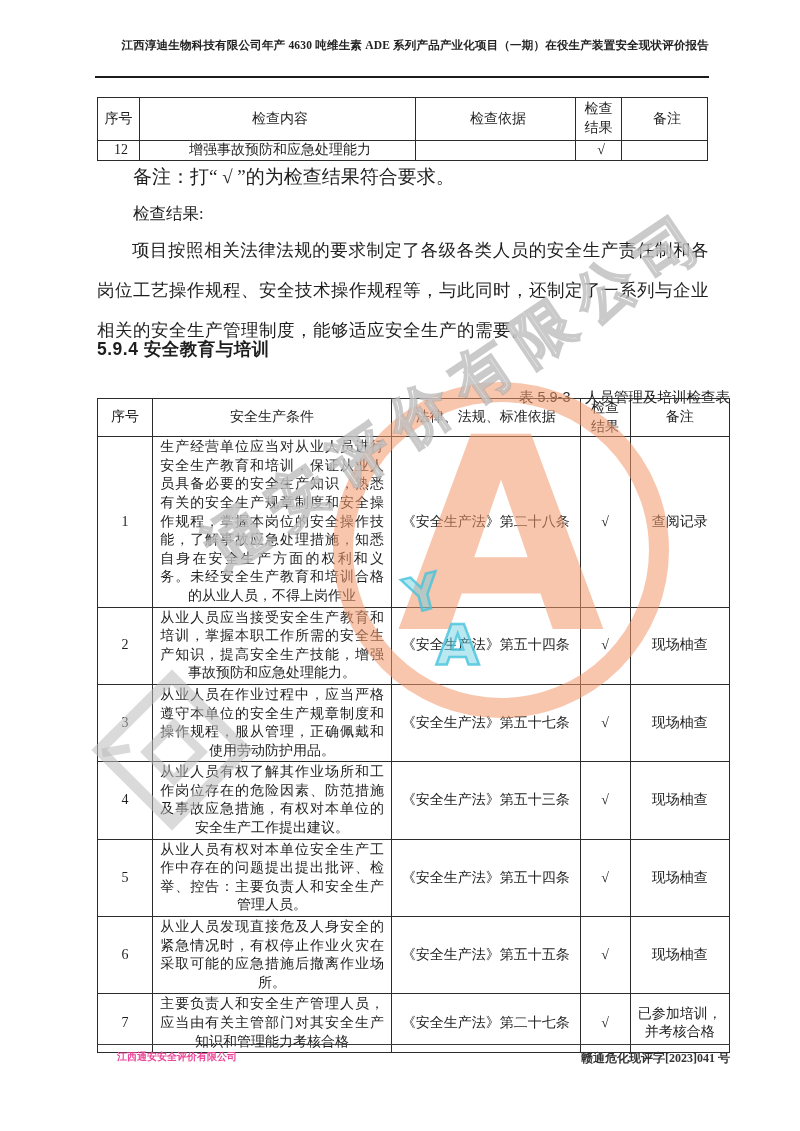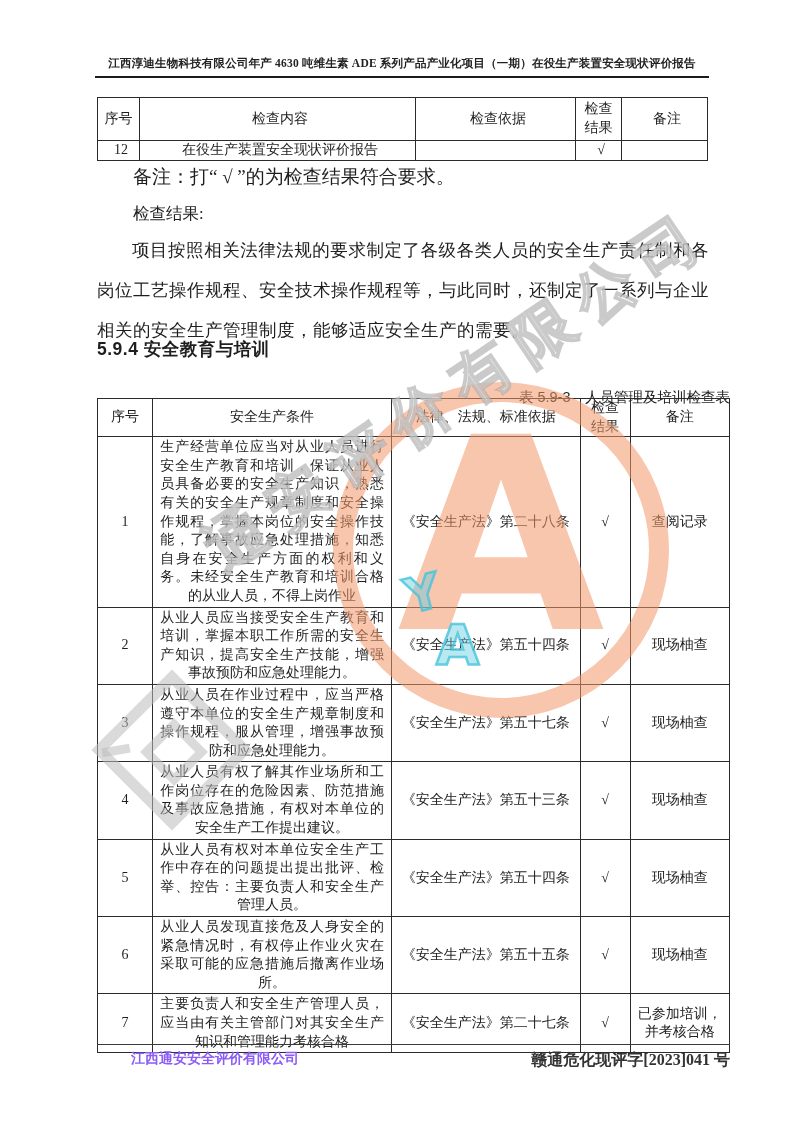--- a/index.html
+++ b/index.html
@@ -3,21 +3,21 @@
 <meta charset="utf-8">
 <style>
   html,body{margin:0;padding:0;background:#888;}
   .page{
     position:relative;width:800px;height:1131px;background:#ffffff;
     margin:0 auto;overflow:hidden;
     font-family:"Liberation Serif","DejaVu Serif",serif;color:#1e1e1e;
   }
   .abs{position:absolute;}
   
-  .doc-header{left:95px;top:56px;width:614px;text-align:center;
+  .doc-header{left:95px;top:38px;width:614px;text-align:right;
     font-size:11.5px;font-weight:bold;letter-spacing:.2px;color:#222;}
   .doc-header-rule{left:95px;top:76px;width:614px;height:0;border-top:2px solid #1c1c1c;}
   
   table{border-collapse:collapse;table-layout:fixed;}
   td,th{border:1.5px solid #2b2b2b;font-weight:normal;font-size:14px;
     line-height:18.6px;padding:0 4px;vertical-align:middle;overflow:hidden;}
   .t-top{left:97px;top:97px;width:610px;}
   .t-top .c-left{text-align:center;padding-left:9px;}
   .t-top .c-center{text-align:center;}
   .t-main{left:97px;top:398px;width:633px;}
@@ -29,22 +29,22 @@
   .result-label{left:133px;top:203px;width:300px;font-size:16.5px;}
   .para{left:97px;top:230px;width:612px;font-size:17.5px;line-height:40px;
     text-indent:2em;text-align:justify;letter-spacing:.5px;}
   .sec-heading{left:97px;top:337px;font-size:17.5px;font-weight:bold;
     font-family:"Liberation Sans","DejaVu Sans",sans-serif;letter-spacing:.5px;}
   .tbl-caption{left:97px;top:388px;width:633px;text-align:right;font-size:14.5px;
     font-weight:normal;font-family:"Liberation Sans","DejaVu Sans",sans-serif;}
   
   .page-number{left:97px;top:1017px;width:633px;text-align:center;font-size:13px;}
   .footer-rule{left:97px;top:1044px;width:633px;height:0;border-top:1.5px solid #3a3a3a;}
-  .footer-left{left:131px;top:1050px;font-size:14px;font-weight:bold;color:#8b5cf6;}
-  .footer-right{right:70px;top:1050px;font-size:16px;font-weight:bold;color:#333;}
+  .footer-left{left:117px;top:1050px;font-size:10px;font-weight:bold;color:#ec4899;}
+  .footer-right{right:70px;top:1050px;font-size:12px;font-weight:bold;color:#333;}
   
   .wm{pointer-events:none;}
   .wm-gray-text{left:212px;top:516px;font-size:60px;letter-spacing:14px;
     font-family:"Liberation Sans","DejaVu Sans",sans-serif;font-weight:bold;
     transform:rotate(-34deg);transform-origin:0 50%;white-space:nowrap;
     color:rgba(255,255,255,.62);-webkit-text-stroke:2px rgba(158,158,158,.55);
     z-index:6;}
   .wm-ring{left:333px;top:382px;width:296px;height:296px;border-radius:50%;
     border:20px solid rgba(243,150,105,.55);z-index:5;}
   .wm-ring-a{left:333px;top:368px;width:336px;height:336px;text-align:center;
@@ -84,21 +84,21 @@
     <tbody>
         <tr style="height:43px">
       <th class="c-center">序号</th>
       <th class="c-left">检查内容</th>
       <th class="c-left">检查依据</th>
       <th class="c-center">检查结果</th>
       <th class="c-left">备注</th>
     </tr>
     <tr style="height:15px">
       <td class="c-left">12</td>
-      <td class="c-left">在役生产装置安全现状评价报告</td>
+      <td class="c-left">增强事故预防和应急处理能力</td>
       <td></td>
       <td class="c-left">√</td>
       <td></td>
     </tr>
   </tbody>
     </table>
 
   <div class="abs note-line">备注：打“ √ ”的为检查结果符合要求。</div>
   <div class="abs result-label">检查结果:</div>
   <div class="abs para">项目按照相关法律法规的要求制定了各级各类人员的安全生产责任制和各岗位工艺操作规程、安全技术操作规程等，与此同时，还制定了一系列与企业相关的安全生产管理制度，能够适应安全生产的需要。</div>
@@ -131,21 +131,21 @@
     </tr>
     <tr style="height:75px">
       <td class="c-center">2</td>
       <td class="cond">从业人员应当接受安全生产教育和培训，掌握本职工作所需的安全生产知识，提高安全生产技能，增强事故预防和应急处理能力。</td>
       <td class="c-center">《安全生产法》第五十四条</td>
       <td class="c-center">√</td>
       <td class="c-center">现场柚查</td>
     </tr>
     <tr style="height:75px">
       <td class="c-center">3</td>
-      <td class="cond">从业人员在作业过程中，应当严格遵守本单位的安全生产规章制度和操作规程，服从管理，增强事故预防和应急处理能力。</td>
+      <td class="cond">从业人员在作业过程中，应当严格遵守本单位的安全生产规章制度和操作规程，服从管理，正确佩戴和使用劳动防护用品。</td>
       <td class="c-center">《安全生产法》第五十七条</td>
       <td class="c-center">√</td>
       <td class="c-center">现场柚查</td>
     </tr>
     <tr style="height:75px">
       <td class="c-center">4</td>
       <td class="cond">从业人员有权了解其作业场所和工作岗位存在的危险因素、防范措施及事故应急措施，有权对本单位的安全生产工作提出建议。</td>
       <td class="c-center">《安全生产法》第五十三条</td>
       <td class="c-center">√</td>
       <td class="c-center">现场柚查</td>

